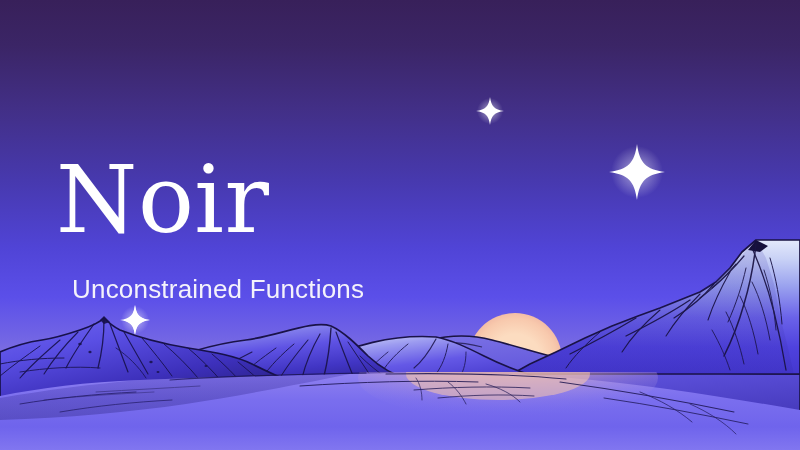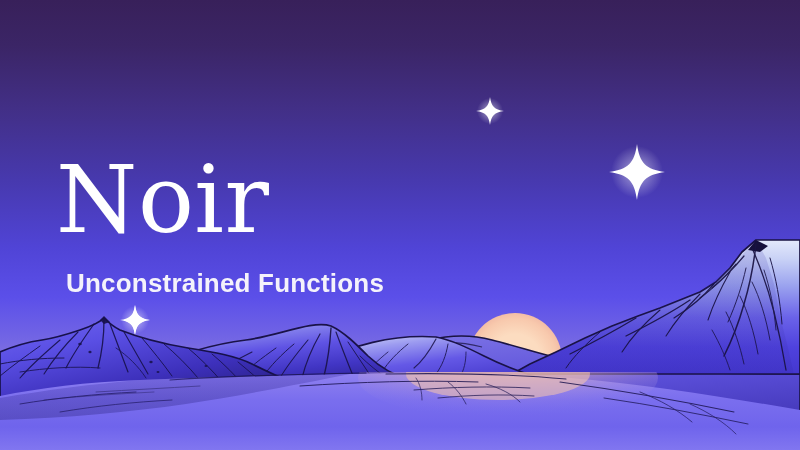--- a/index.html
+++ b/index.html
@@ -42,23 +42,23 @@
     font-size: 93px;
     line-height: 1;
     letter-spacing: 0.5px;
     color: #ffffff;
     white-space: nowrap;
   }
   .subtitle {
     position: absolute;
     left: 60px;
     top: 263px;
-    margin: 6px;
+    margin: 12px;
     font-family: "Liberation Sans", sans-serif;
-    font-weight: 700;
+    font-weight: 400;
     font-size: 26px;
     line-height: 1.1;
     letter-spacing: 0.2px;
     color: #f4f2fb;
     white-space: nowrap;
   }
 </style>
 </head>
 <body>
 

